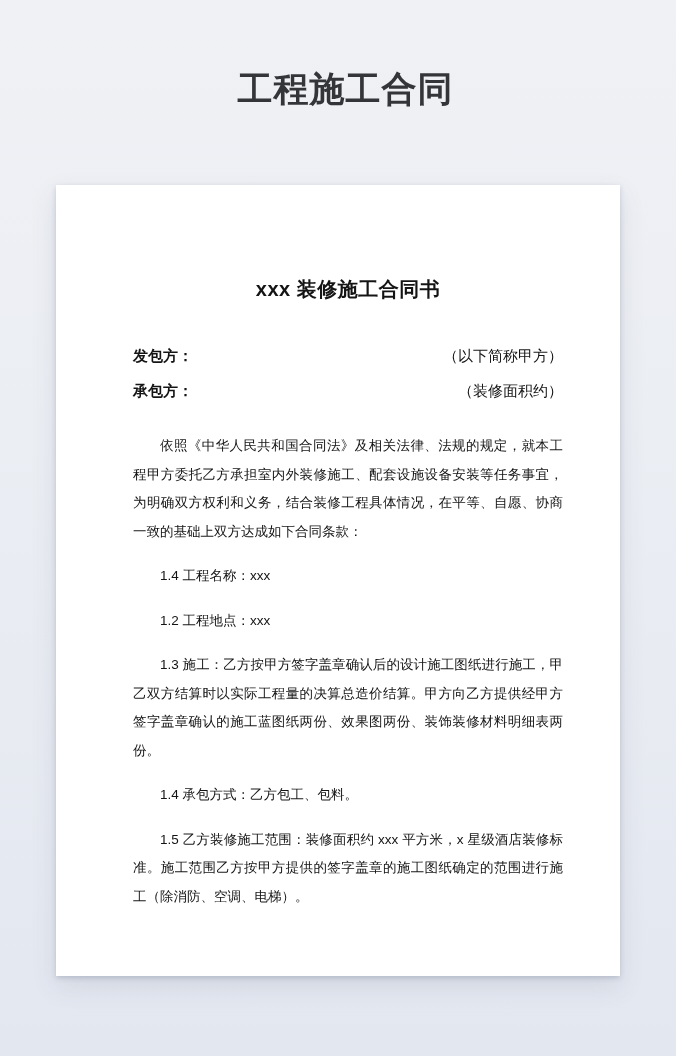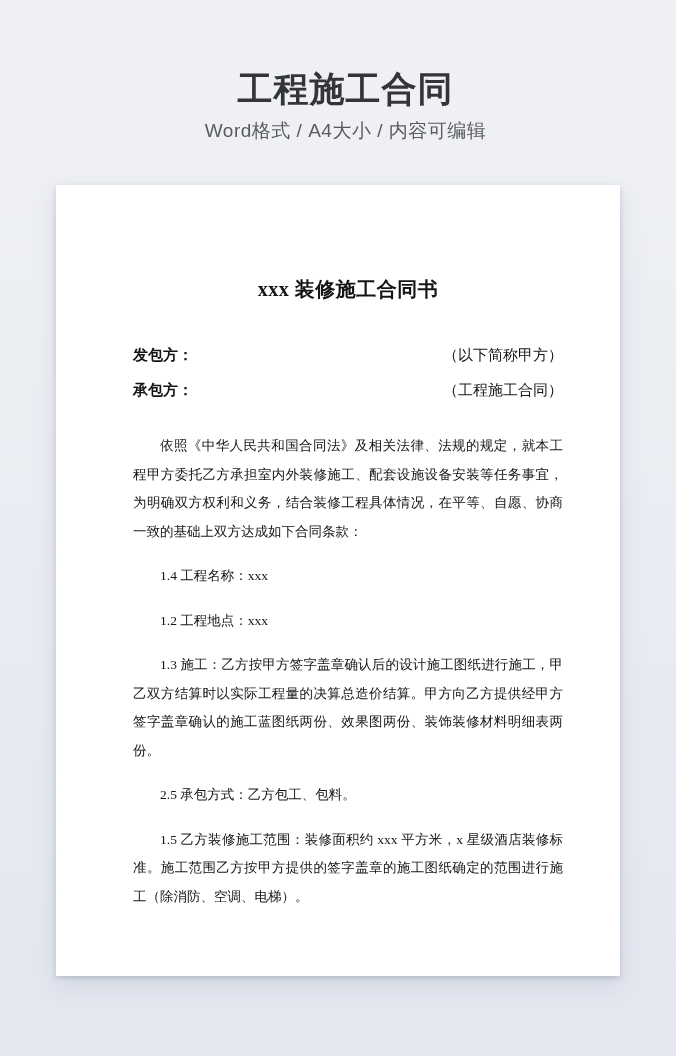--- a/index.html
+++ b/index.html
@@ -38,21 +38,21 @@
     width: 564px;
     height: 791px;
     background: #ffffff;
     box-shadow: 0 2px 5px rgba(70, 80, 110, 0.22), 0 10px 24px rgba(70, 80, 110, 0.12);
   }
   .page-inner {
     position: relative;
     width: 100%;
     height: 100%;
     padding: 90px 57px 0 77px;
-    font-family: Liberation Serif, serif;
+    font-family: Liberation Sans, sans-serif;
     font-size: 13.5px;
     color: #141414;
     border-radius: 6px;
   }
   .doc-title {
     text-align: center;
     font-size: 20px;
     font-weight: 700;
     line-height: 28px;
     margin-bottom: 35px;
@@ -76,43 +76,42 @@
   }
   .section-heading { font-weight: 700; text-align: left !important; }
 </style>
 </head>
 <body>
 
 <div class="poster">
 
   <div class="banner">
     <div class="banner-title">工程施工合同</div>
-    <div class="banner-subtitle">Word格式 / A4大小 / 内容可编辑</div>
   </div>
 
   <div class="page">
     <div class="page-inner">
 
       <div class="doc-title">xxx 装修施工合同书</div>
 
       <div class="party-row">
         <span class="party-label">发包方：</span>
         <span class="party-note">（以下简称甲方）</span>
       </div>
 
       <div class="party-row">
         <span class="party-label">承包方：</span>
-        <span class="party-note">（工程施工合同）</span>
+        <span class="party-note">（装修面积约）</span>
       </div>
 
       <div class="doc-body">
         <p>依照《中华人民共和国合同法》及相关法律、法规的规定，就本工程甲方委托乙方承担室内外装修施工、配套设施设备安装等任务事宜，为明确双方权利和义务，结合装修工程具体情况，在平等、自愿、协商一致的基础上双方达成如下合同条款：</p>
         <p>1.4 工程名称：xxx</p>
         <p>1.2 工程地点：xxx</p>
         <p>1.3 施工：乙方按甲方签字盖章确认后的设计施工图纸进行施工，甲乙双方结算时以实际工程量的决算总造价结算。甲方向乙方提供经甲方签字盖章确认的施工蓝图纸两份、效果图两份、装饰装修材料明细表两份。</p>
-        <p>2.5 承包方式：乙方包工、包料。</p>
+        <p>1.4 承包方式：乙方包工、包料。</p>
         <p>1.5 乙方装修施工范围：装修面积约 xxx 平方米，x 星级酒店装修标准。施工范围乙方按甲方提供的签字盖章的施工图纸确定的范围进行施工（除消防、空调、电梯）。</p>
       </div>
 
     </div>
   </div>
 
 </div>
 
 </body></html>

